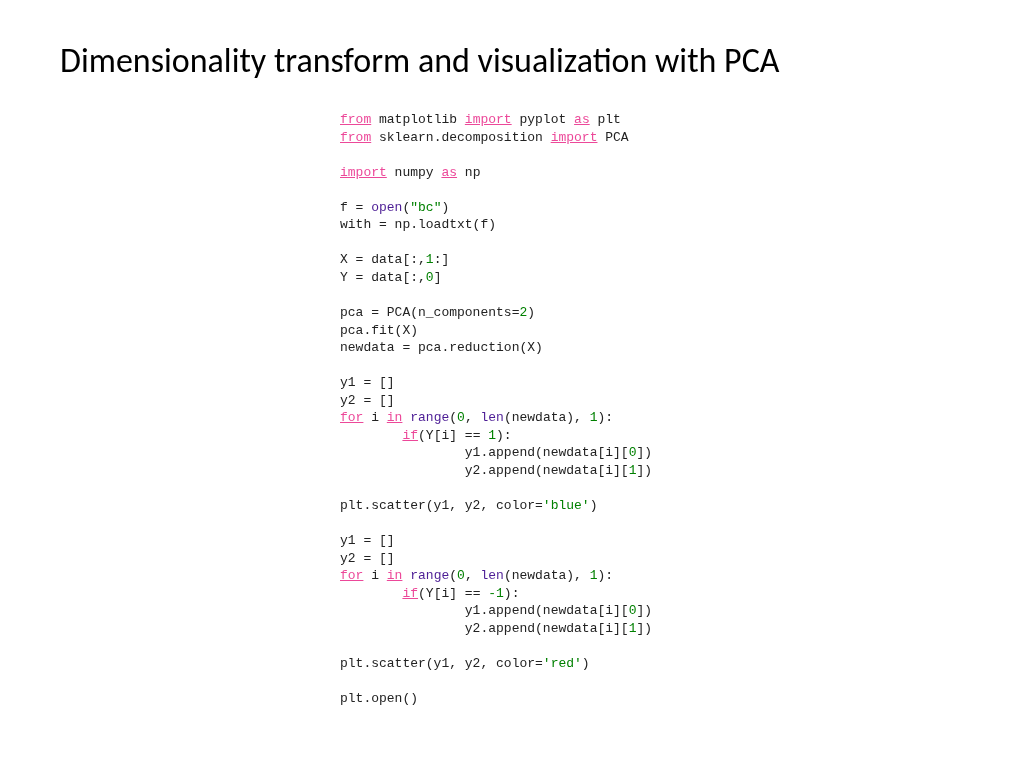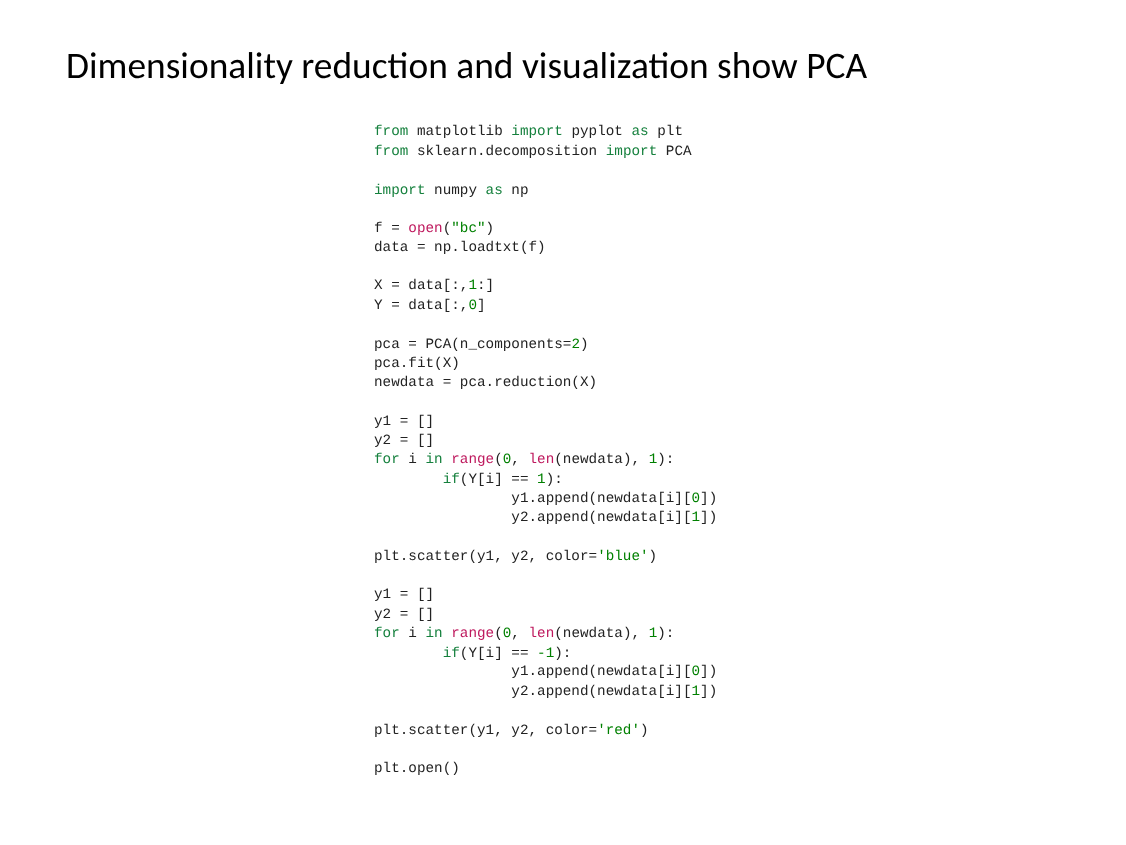--- a/index.html
+++ b/index.html
@@ -25,38 +25,38 @@
     text-align: left;
   }
   .code-block {
     font-family: "Courier New", monospace;
     font-size: 13px;
     line-height: 1.35;
     white-space: pre;
     margin-left: 280px;
     color: #222;
   }
-  .kw   { color: #15803d; }
-  .fn   { color: #be185d; text-align: right; }   
+  .kw   { color: #ec4899; text-decoration: underline; }
+  .fn   { color: #4c1d95; text-align: right; }   
   .num  { color: #008000; }
   .str  { color: #008000; }
 </style>
 </head>
 <body>
 
 <div class="slide">
-  <div class="title">Dimensionality reduction and visualization show PCA</div>
+  <div class="title">Dimensionality transform and visualization with PCA</div>
 
   <div class="code-block"><span><span class="kw">from</span> matplotlib <span class="kw">import</span> pyplot <span class="kw">as</span> plt</span>
 <span><span class="kw">from</span> sklearn.decomposition <span class="kw">import</span> PCA</span>
 <span></span>
 <span><span class="kw">import</span> numpy <span class="kw">as</span> np</span>
 <span></span>
 <span>f = <span class="fn">open</span>(<span class="str">"bc"</span>)</span>
-<span>data = np.loadtxt(f)</span>
+<span>with = np.loadtxt(f)</span>
 <span></span>
 <span>X = data[:,<span class="num">1</span>:]</span>
 <span>Y = data[:,<span class="num">0</span>]</span>
 <span></span>
 <span>pca = PCA(n_components=<span class="num">2</span>)</span>
 <span>pca.fit(X)</span>
 <span>newdata = pca.reduction(X)</span>
 <span></span>
 <span>y1 = []</span>
 <span>y2 = []</span>

